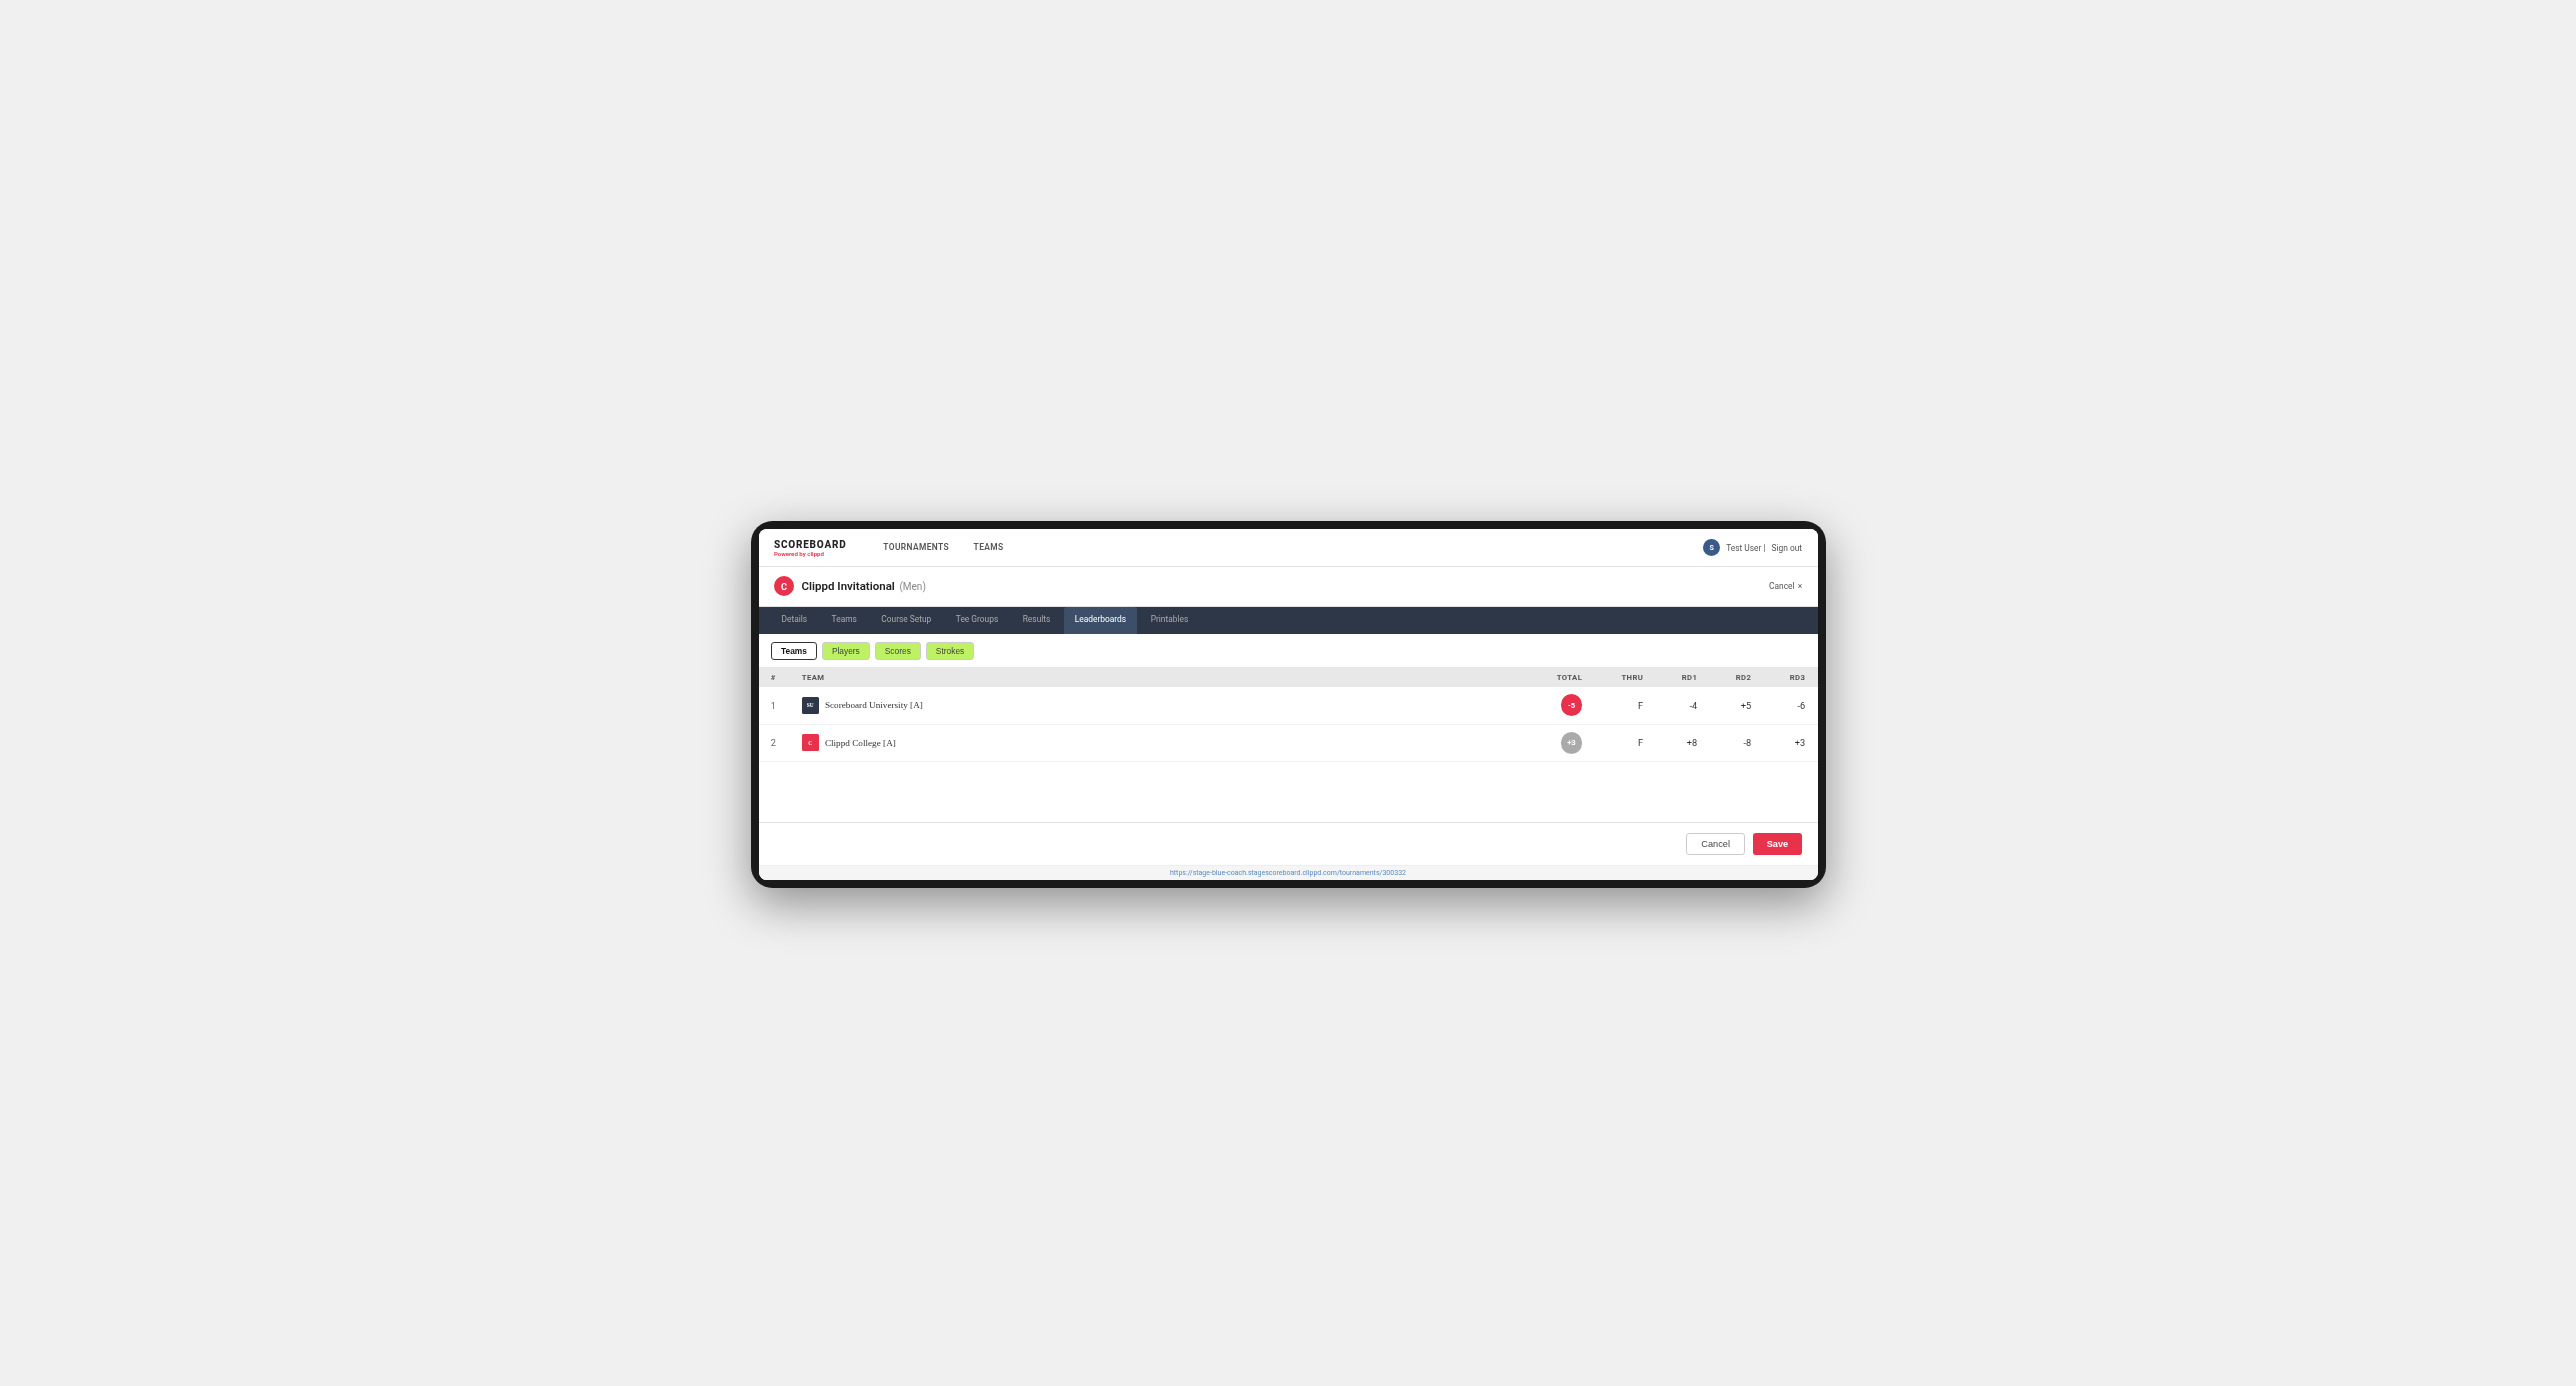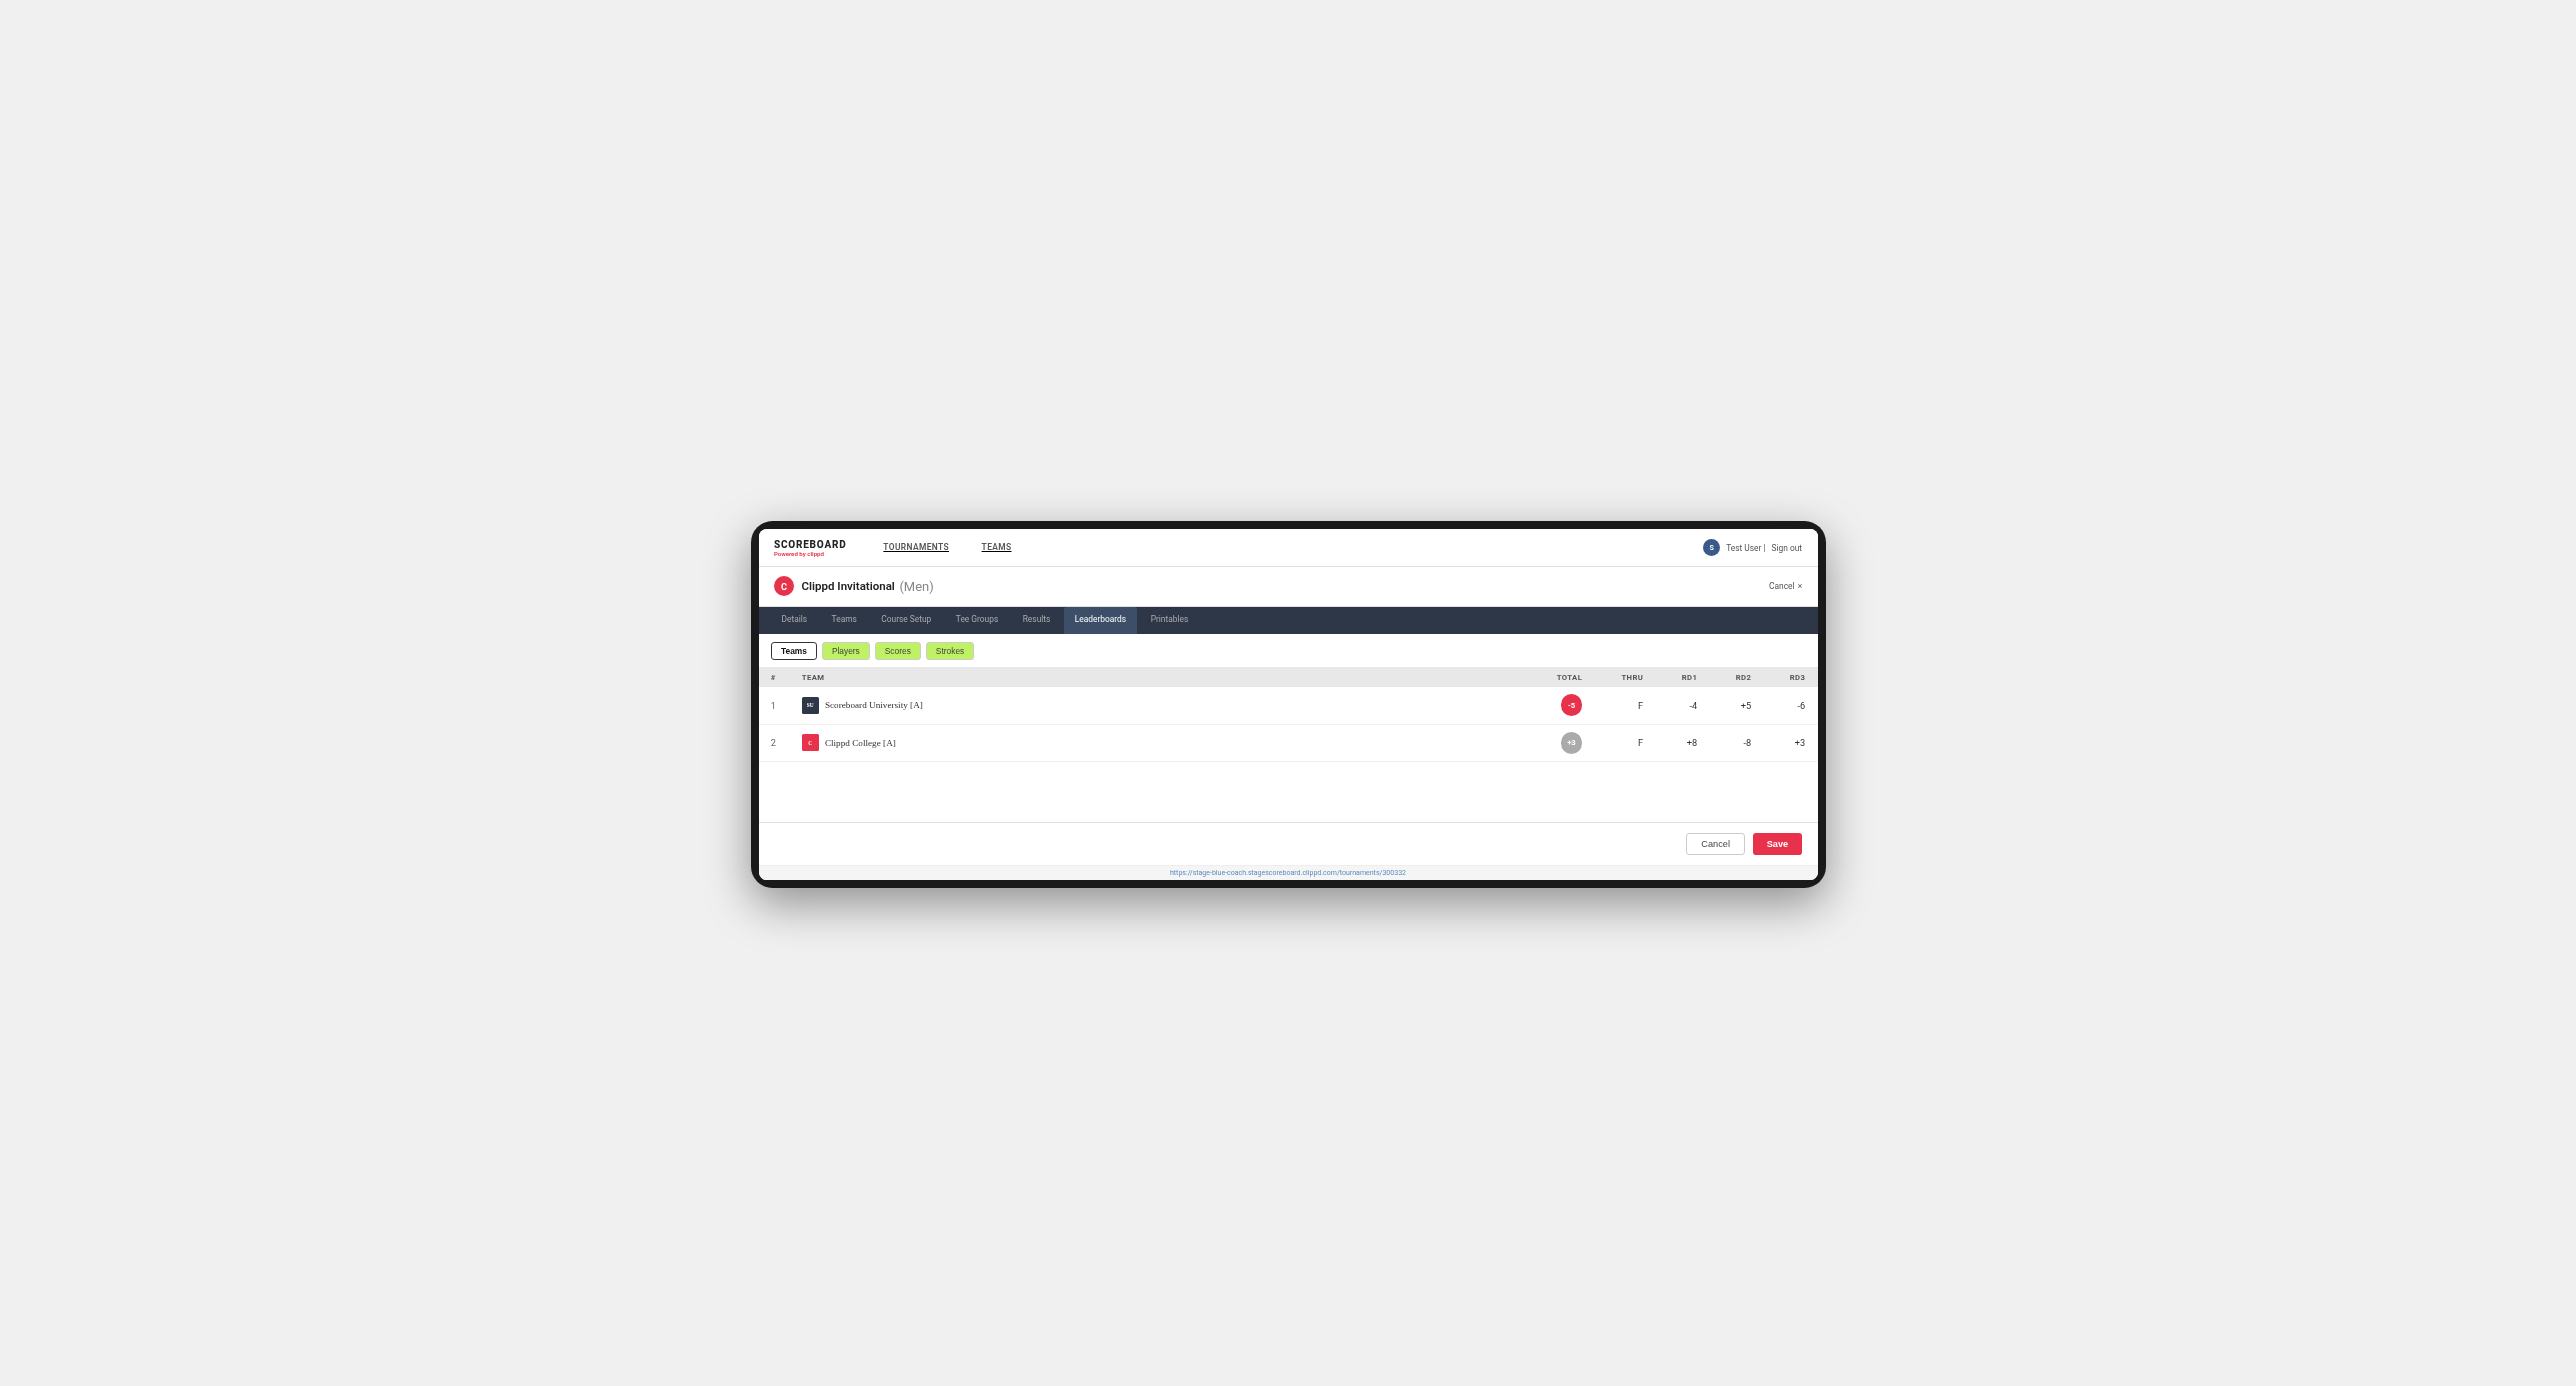--- a/index.html
+++ b/index.html
@@ -79,23 +79,22 @@
       color: #999;
     }
 
     .logo-powered span {
       color: #e8314a;
       font-weight: 600;
     }
 
     .nav-items {
       display: flex;
-      gap: 8px;
+      gap: 0;
       height: 100%;
-      text-decoration: underline;
     }
 
     .nav-item {
       display: flex;
       align-items: center;
       padding: 0 12.3px;
       font-size: 8.4px;
       font-weight: 600;
       color: #555;
       cursor: pointer;
@@ -154,21 +153,21 @@
       margin-right: 7.7px;
     }
 
     .tournament-title {
       font-size: 11.5px;
       font-weight: 600;
       color: #222;
     }
 
     .tournament-subtitle {
-      font-size: 13px;
+      font-size: 10px;
       color: #888;
       margin-left: 4.6px;
     }
 
     .tournament-cancel {
       margin-left: auto;
       font-size: 8.4px;
       color: #555;
       cursor: pointer;
       display: flex;

